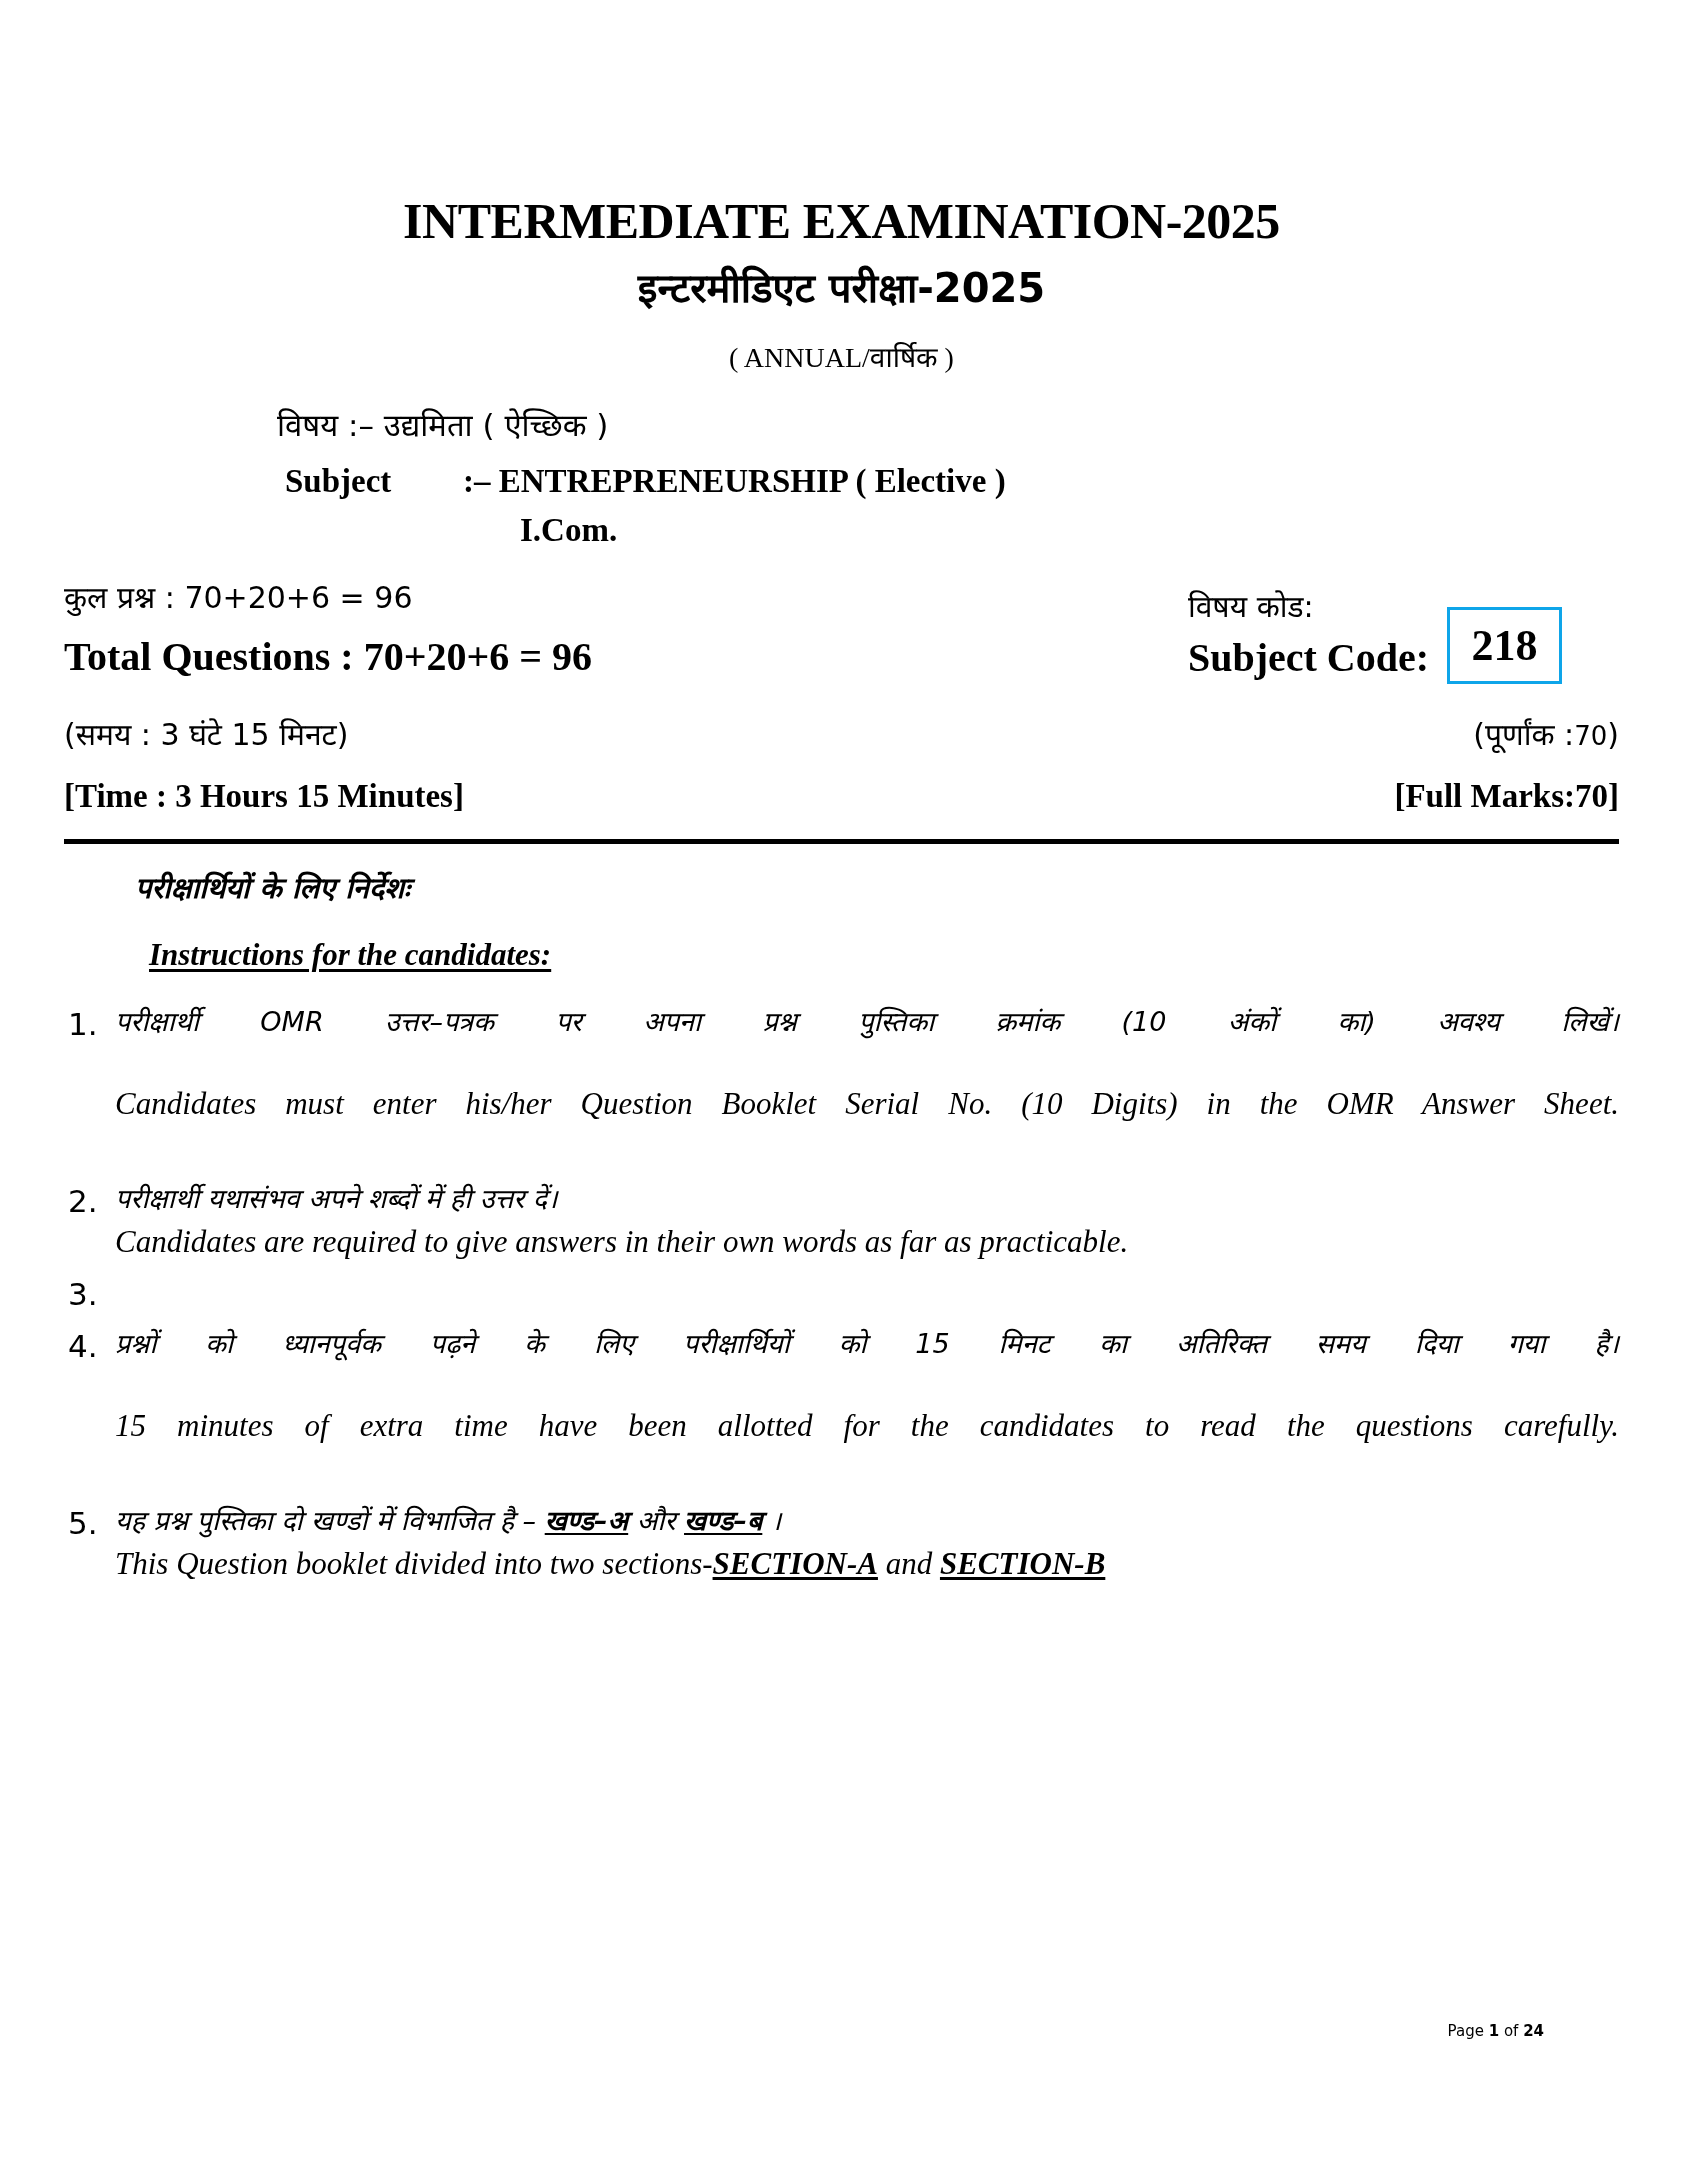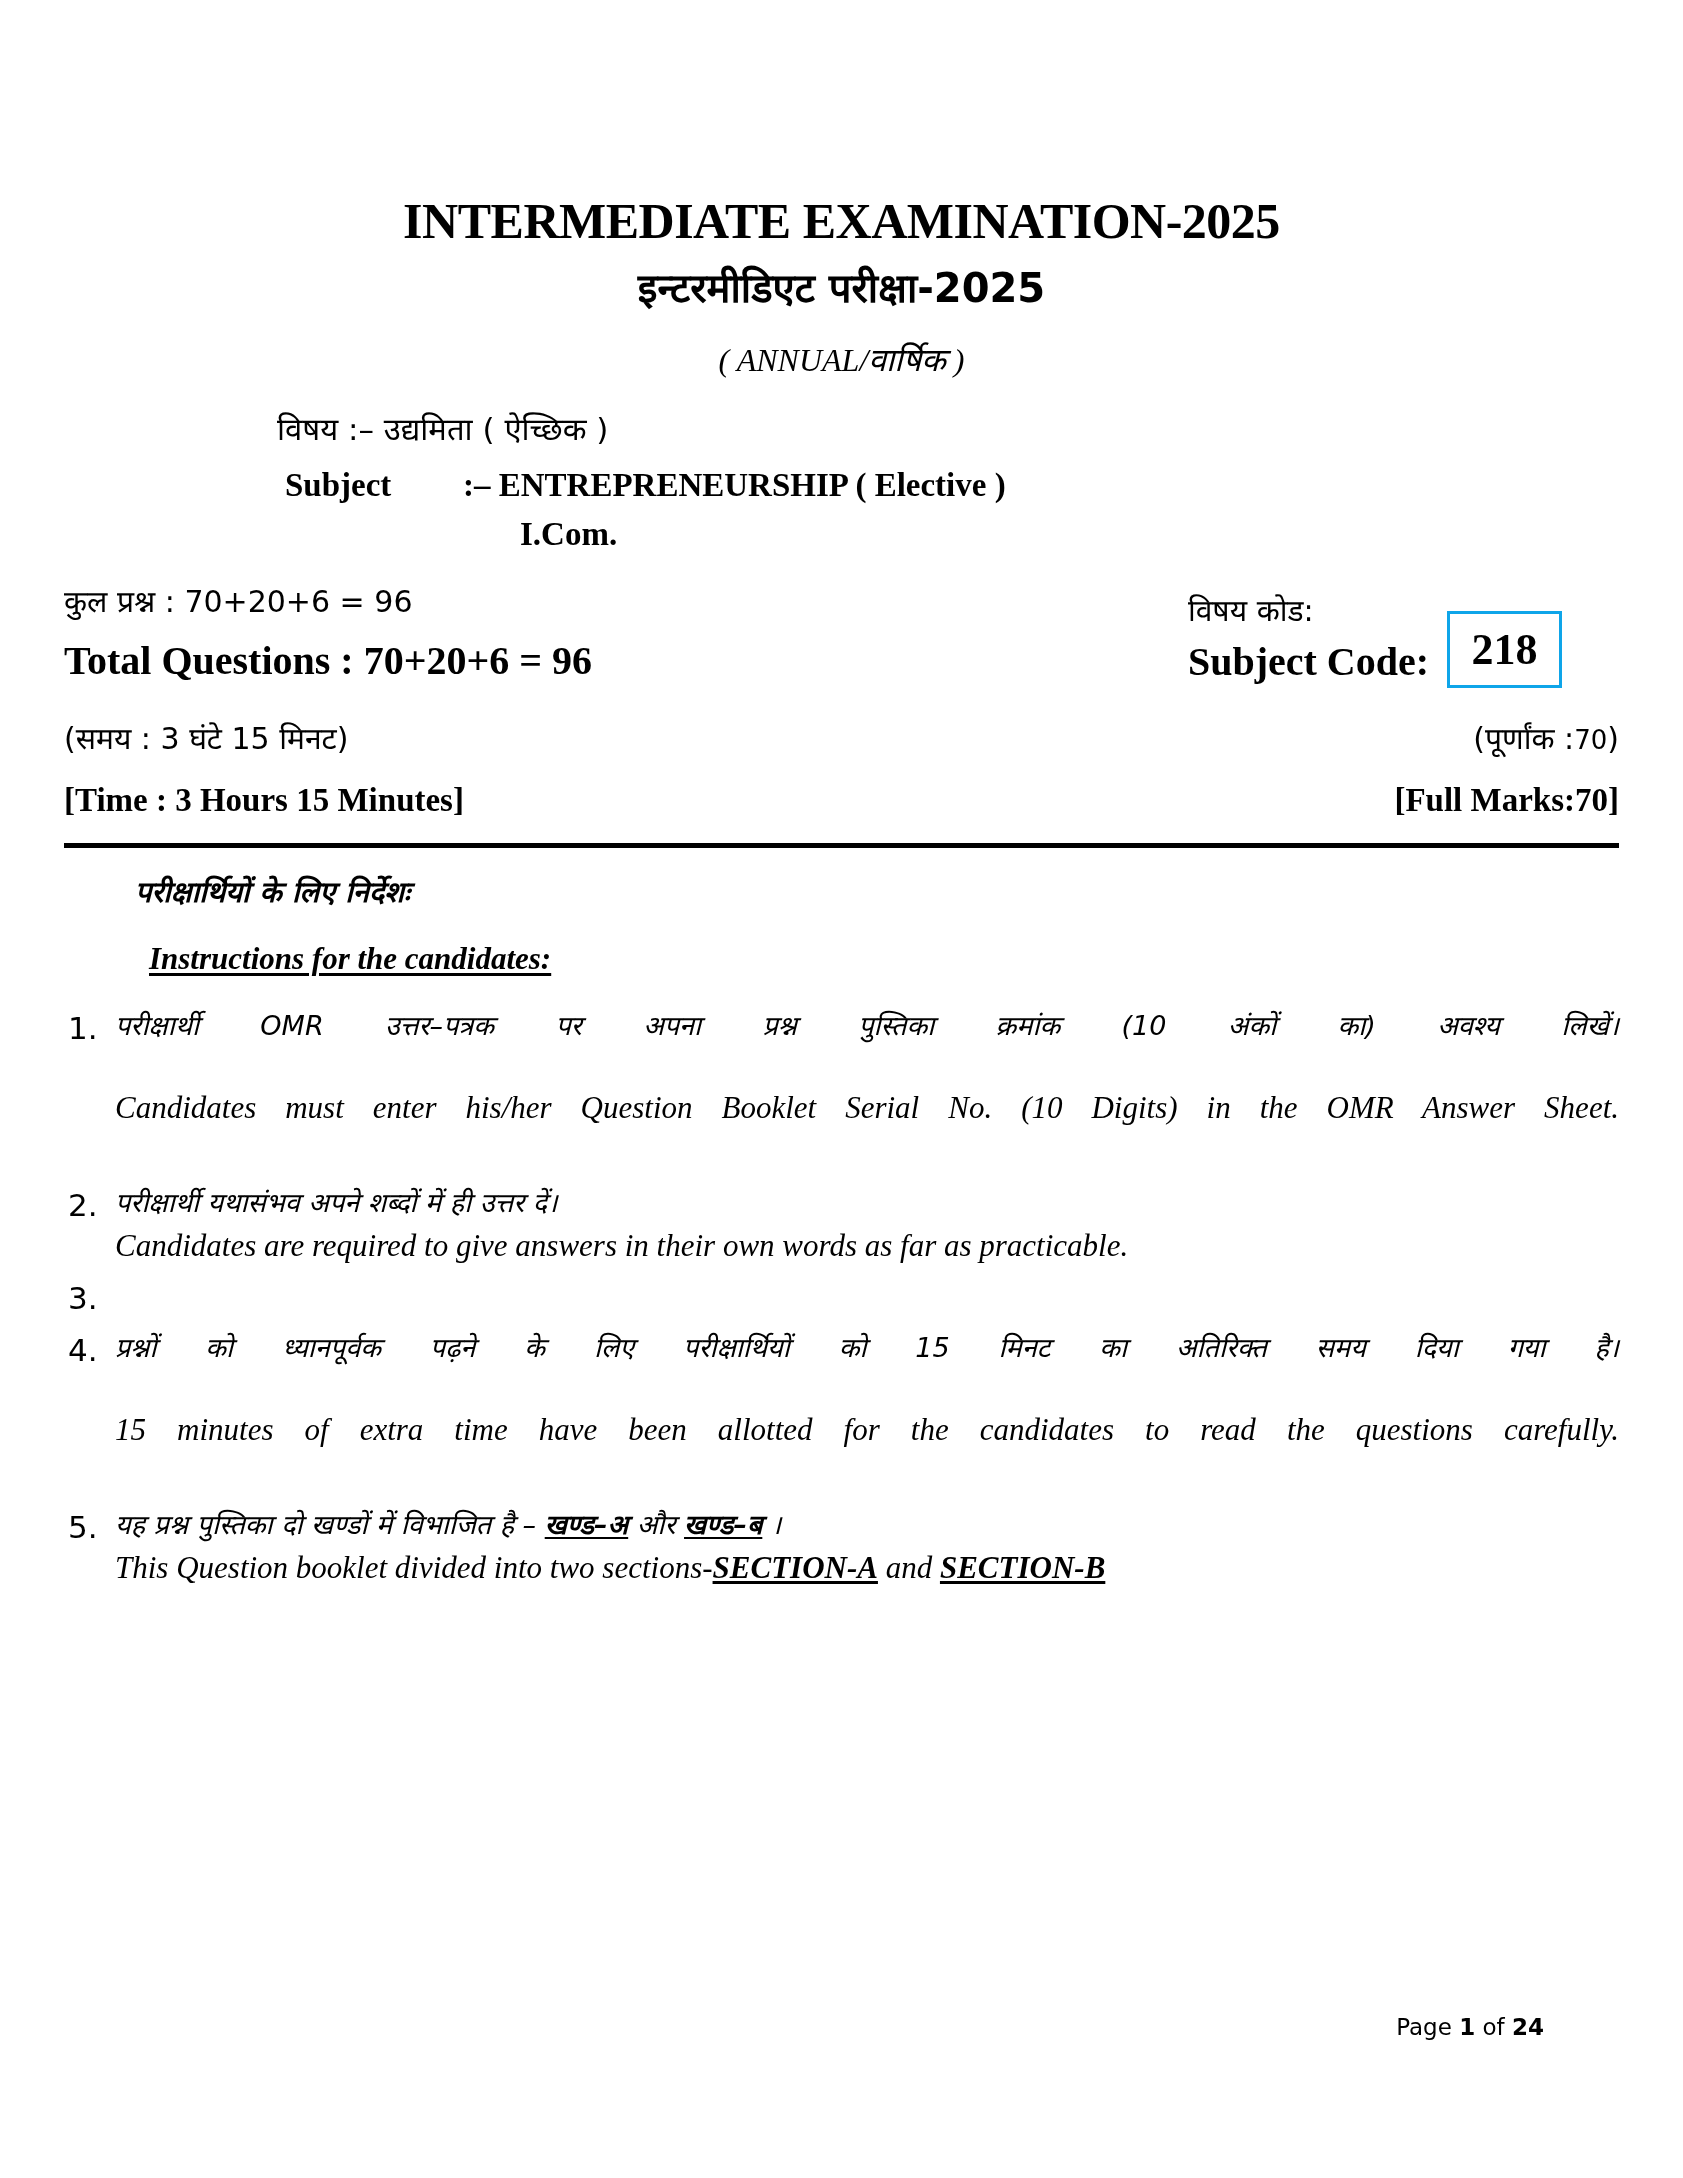--- a/index.html
+++ b/index.html
@@ -41,25 +41,24 @@
     font-family: "DejaVu Sans", "Liberation Sans", sans-serif;
     font-weight: bold;
     font-size: 40px;
     margin: 0;
     padding-top: 22px;
     line-height: 1.0;
   }
   .hdr-annual {
     text-align: center;
     font-family: "Liberation Serif", "DejaVu Serif", serif;
-    font-size: 32px;
+    font-size: 28px;
     margin: 0;
     padding-top: 36px;
     line-height: 1.0;
-    font-style: italic;
   }
 
   
   .subject-wrap {
     padding-top: 38px;
     padding-left: 213px;
   }
   .subj-hindi {
     font-family: "DejaVu Sans", "Liberation Sans", sans-serif;
     font-size: 31px;
@@ -233,21 +232,21 @@
     text-decoration: underline;
     text-underline-offset: 3px;
   }
 
   
   .footer {
     position: absolute;
     right: 139px;
     bottom: 139px;
     font-family: "DejaVu Sans", "Liberation Sans", sans-serif;
-    font-size: 23px;
+    font-size: 15px;
     line-height: 1.0;
   }
   .footer b { font-weight: bold; }
 </style>
 </head>
 <body>
 
 <div class="page">
 
   <div class="hdr-main">INTERMEDIATE EXAMINATION-2025</div>

